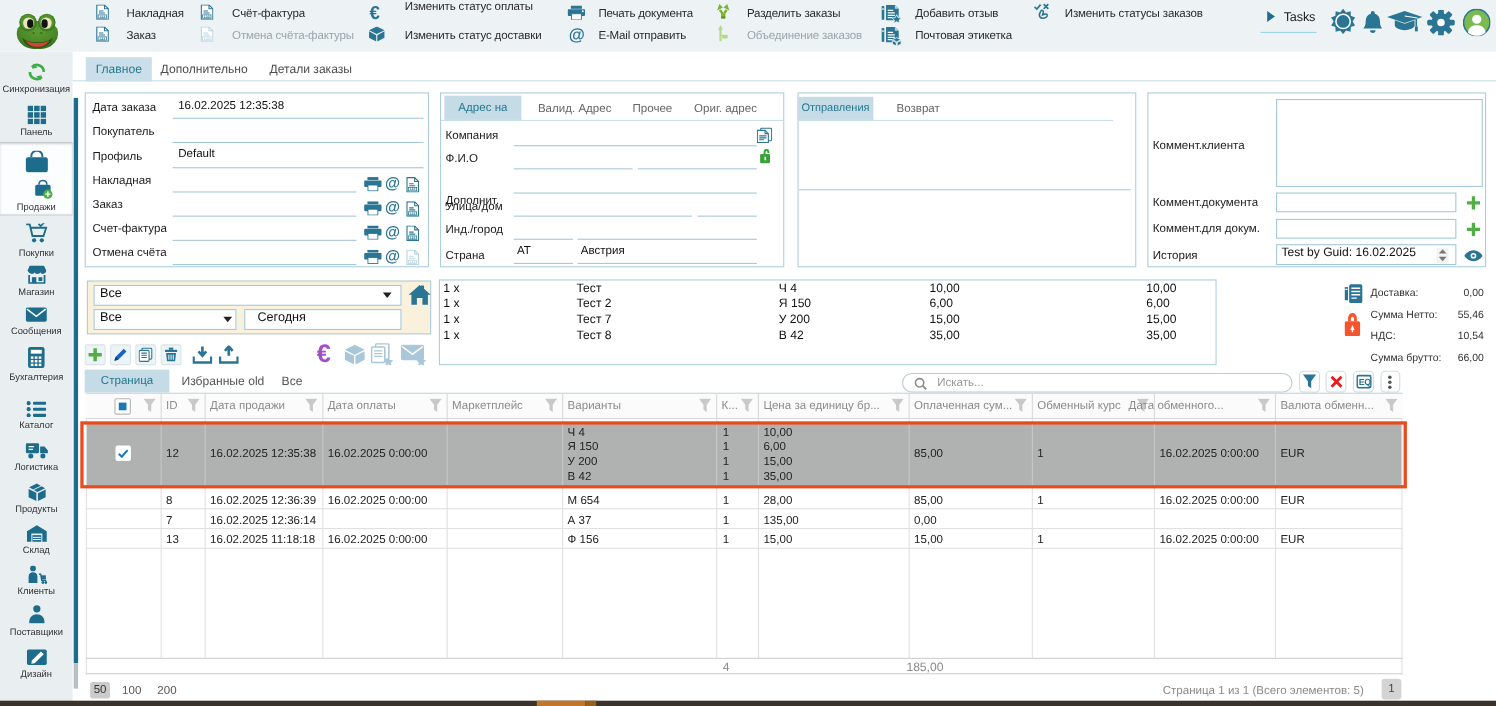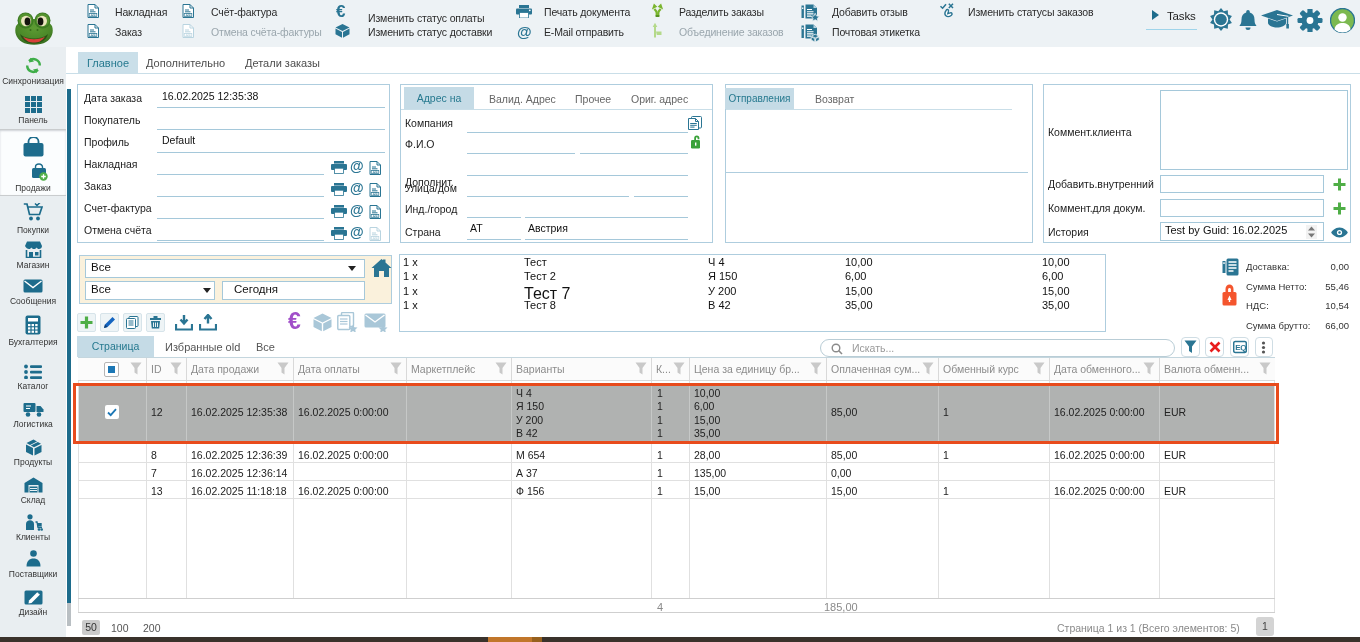--- a/index.html
+++ b/index.html
@@ -163,21 +163,21 @@
   </svg>
 <svg class="abs" style="left:1330px;top:8px" width="25" height="25" viewBox="0 0 25 25">
     <circle cx="12.5" cy="12.5" r="12" fill="#7cb950" stroke="#2a7593" stroke-width="1.4"></circle>
     <circle cx="12.5" cy="9.5" r="4.2" fill="#fff"></circle>
     <path d="M4.5 21.5 C5 16.5 9 15 12.5 15 C16 15 20 16.5 20.5 21.5 A12 12 0 0 1 4.5 21.5 Z" fill="#fff"></path>
   </svg>
 <div class="tt" style="left:115px;top:6px">Накладная</div>
 <div class="tt" style="left:115px;top:26px">Заказ</div>
 <div class="tt" style="left:211px;top:6px">Счёт-фактура</div>
 <div class="tt dis" style="left:211px;top:26px">Отмена счёта-фактуры</div>
-<div class="tt" style="left:368px;top:12px">Изменить статус оплаты</div>
+<div class="tt" style="left:368px;top:0">Изменить статус оплаты</div>
 <div class="tt" style="left:368px;top:26px">Изменить статус доставки</div>
 <div class="tt" style="left:544px;top:6px">Печать документа</div>
 <div class="tt" style="left:544px;top:26px">E-Mail отправить</div>
 <div class="tt" style="left:679px;top:6px">Разделить заказы</div>
 <div class="tt dis" style="left:679px;top:26px">Объединение заказов</div>
 <div class="tt" style="left:832px;top:6px">Добавить отзыв</div>
 <div class="tt" style="left:832px;top:26px">Почтовая этикетка</div>
 <div class="tt" style="left:968px;top:6px">Изменить статусы заказов</div>
 <div class="tt" style="left:1167px;top:10px;font-size:11.5px;color:#222">Tasks</div>
 <div class="abs" style="left:1146px;top:29px;width:51px;border-bottom:1px solid #9fd4ea"></div>
@@ -381,21 +381,21 @@
 
 <div class="panel" style="left:725px;top:84px;width:308px;height:159px"></div>
 <div class="minitab on" style="left:725px;top:88px;width:69px;height:21px;line-height:21px;text-align:center;font-size:10px">Отправления</div>
 <div class="minitab" style="left:815px;top:93px">Возврат</div>
 <div class="abs" style="left:726px;top:109px;width:286px;border-bottom:1px solid #c9dee8"></div>
 <div class="abs" style="left:726px;top:172px;width:302px;border-bottom:1px solid #aecdde"></div>
 
 <div class="panel" style="left:1043px;top:84px;width:308px;height:159px"></div>
 <div class="flabel" style="left:1048px;top:126px">Коммент.клиента</div>
 <div class="inp" style="left:1160px;top:90px;width:188px;height:80px"></div>
-<div class="flabel" style="left:1048px;top:178px">Добавить.внутренний</div>
+<div class="flabel" style="left:1048px;top:178px">Коммент.документа</div>
 <div class="inp" style="left:1160px;top:175px;width:164px;height:18px"></div>
 <div class="flabel" style="left:1048px;top:202px">Коммент.для докум.</div>
 <div class="inp" style="left:1160px;top:199px;width:164px;height:18px"></div>
 <div class="flabel" style="left:1048px;top:226px">История</div>
 <div class="inp" style="left:1160px;top:222px;width:164px;height:19px"></div>
 <div class="fval" style="left:1165px;top:224px;font-size:11px">Test by Guid: 16.02.2025</div>
 
 <div class="abs" style="left:79px;top:255px;width:313px;height:49px;background:#faf1dc;border:1px solid #aecdde"></div>
 <div class="inp" style="left:85px;top:259px;width:280px;height:19px"></div>
 <div class="fval" style="left:91px;top:261px;font-size:11.5px">Все</div>
@@ -411,21 +411,21 @@
 <div class="fval" style="left:524px;top:256px;font-size:11px">Тест</div>
 <div class="fval" style="left:708px;top:256px;font-size:11px">Ч 4</div>
 <div class="fval" style="left:845px;top:256px;font-size:11px">10,00</div>
 <div class="fval" style="left:1042px;top:256px;font-size:11px">10,00</div>
 <div class="fval" style="left:403px;top:270px;font-size:11px">1 x</div>
 <div class="fval" style="left:524px;top:270px;font-size:11px">Тест 2</div>
 <div class="fval" style="left:708px;top:270px;font-size:11px">Я 150</div>
 <div class="fval" style="left:845px;top:270px;font-size:11px">6,00</div>
 <div class="fval" style="left:1042px;top:270px;font-size:11px">6,00</div>
 <div class="fval" style="left:403px;top:285px;font-size:11px">1 x</div>
-<div class="fval" style="left:524px;top:285px;font-size:16px">Тест 7</div>
+<div class="fval" style="left:524px;top:285px;font-size:11px">Тест 7</div>
 <div class="fval" style="left:708px;top:285px;font-size:11px">У 200</div>
 <div class="fval" style="left:845px;top:285px;font-size:11px">15,00</div>
 <div class="fval" style="left:1042px;top:285px;font-size:11px">15,00</div>
 <div class="fval" style="left:403px;top:299px;font-size:11px">1 x</div>
 <div class="fval" style="left:524px;top:299px;font-size:11px">Тест 8</div>
 <div class="fval" style="left:708px;top:299px;font-size:11px">В 42</div>
 <div class="fval" style="left:845px;top:299px;font-size:11px">35,00</div>
 <div class="fval" style="left:1042px;top:299px;font-size:11px">35,00</div>
 
 <div class="suml" style="left:1246px;top:261px">Доставка:</div>
@@ -476,21 +476,21 @@
     <path d="M0.5 0.5 H11.5 L7.5 6 V12.5 L4.5 10.5 V6 Z" fill="#c9c9c9"></path>
   </svg>
 <div class="abs hdt" style="left:831px;top:363px">Оплаченная сум...</div>
 <svg class="abs" style="left:922px;top:362px" width="12" height="13" viewBox="0 0 12 13">
     <path d="M0.5 0.5 H11.5 L7.5 6 V12.5 L4.5 10.5 V6 Z" fill="#c9c9c9"></path>
   </svg>
 <div class="abs hdt" style="left:943px;top:363px">Обменный курс</div>
 <svg class="abs" style="left:1033px;top:362px" width="12" height="13" viewBox="0 0 12 13">
     <path d="M0.5 0.5 H11.5 L7.5 6 V12.5 L4.5 10.5 V6 Z" fill="#c9c9c9"></path>
   </svg>
-<div class="abs hdt" style="left:1054px;top:363px">Дата обменного...</div>
+<div class="abs hdt" style="left:1026px;top:363px">Дата обменного...</div>
 <svg class="abs" style="left:1143px;top:362px" width="12" height="13" viewBox="0 0 12 13">
     <path d="M0.5 0.5 H11.5 L7.5 6 V12.5 L4.5 10.5 V6 Z" fill="#c9c9c9"></path>
   </svg>
 <div class="abs hdt" style="left:1164px;top:363px">Валюта обменн...</div>
 <svg class="abs" style="left:1258.5px;top:362px" width="12" height="13" viewBox="0 0 12 13">
     <path d="M0.5 0.5 H11.5 L7.5 6 V12.5 L4.5 10.5 V6 Z" fill="#c9c9c9"></path>
   </svg>
 <div class="abs" style="left:104px;top:362px;width:15px;height:15px;background:#fff;border:1px solid #b5b5b5;border-radius:2px"></div>
 <div class="abs" style="left:108px;top:366px;width:7px;height:7px;background:#1c77b5"></div>
 <div class="abs" style="left:146px;top:358px;width:1px;height:23px;background:#d9d9d9"></div>

